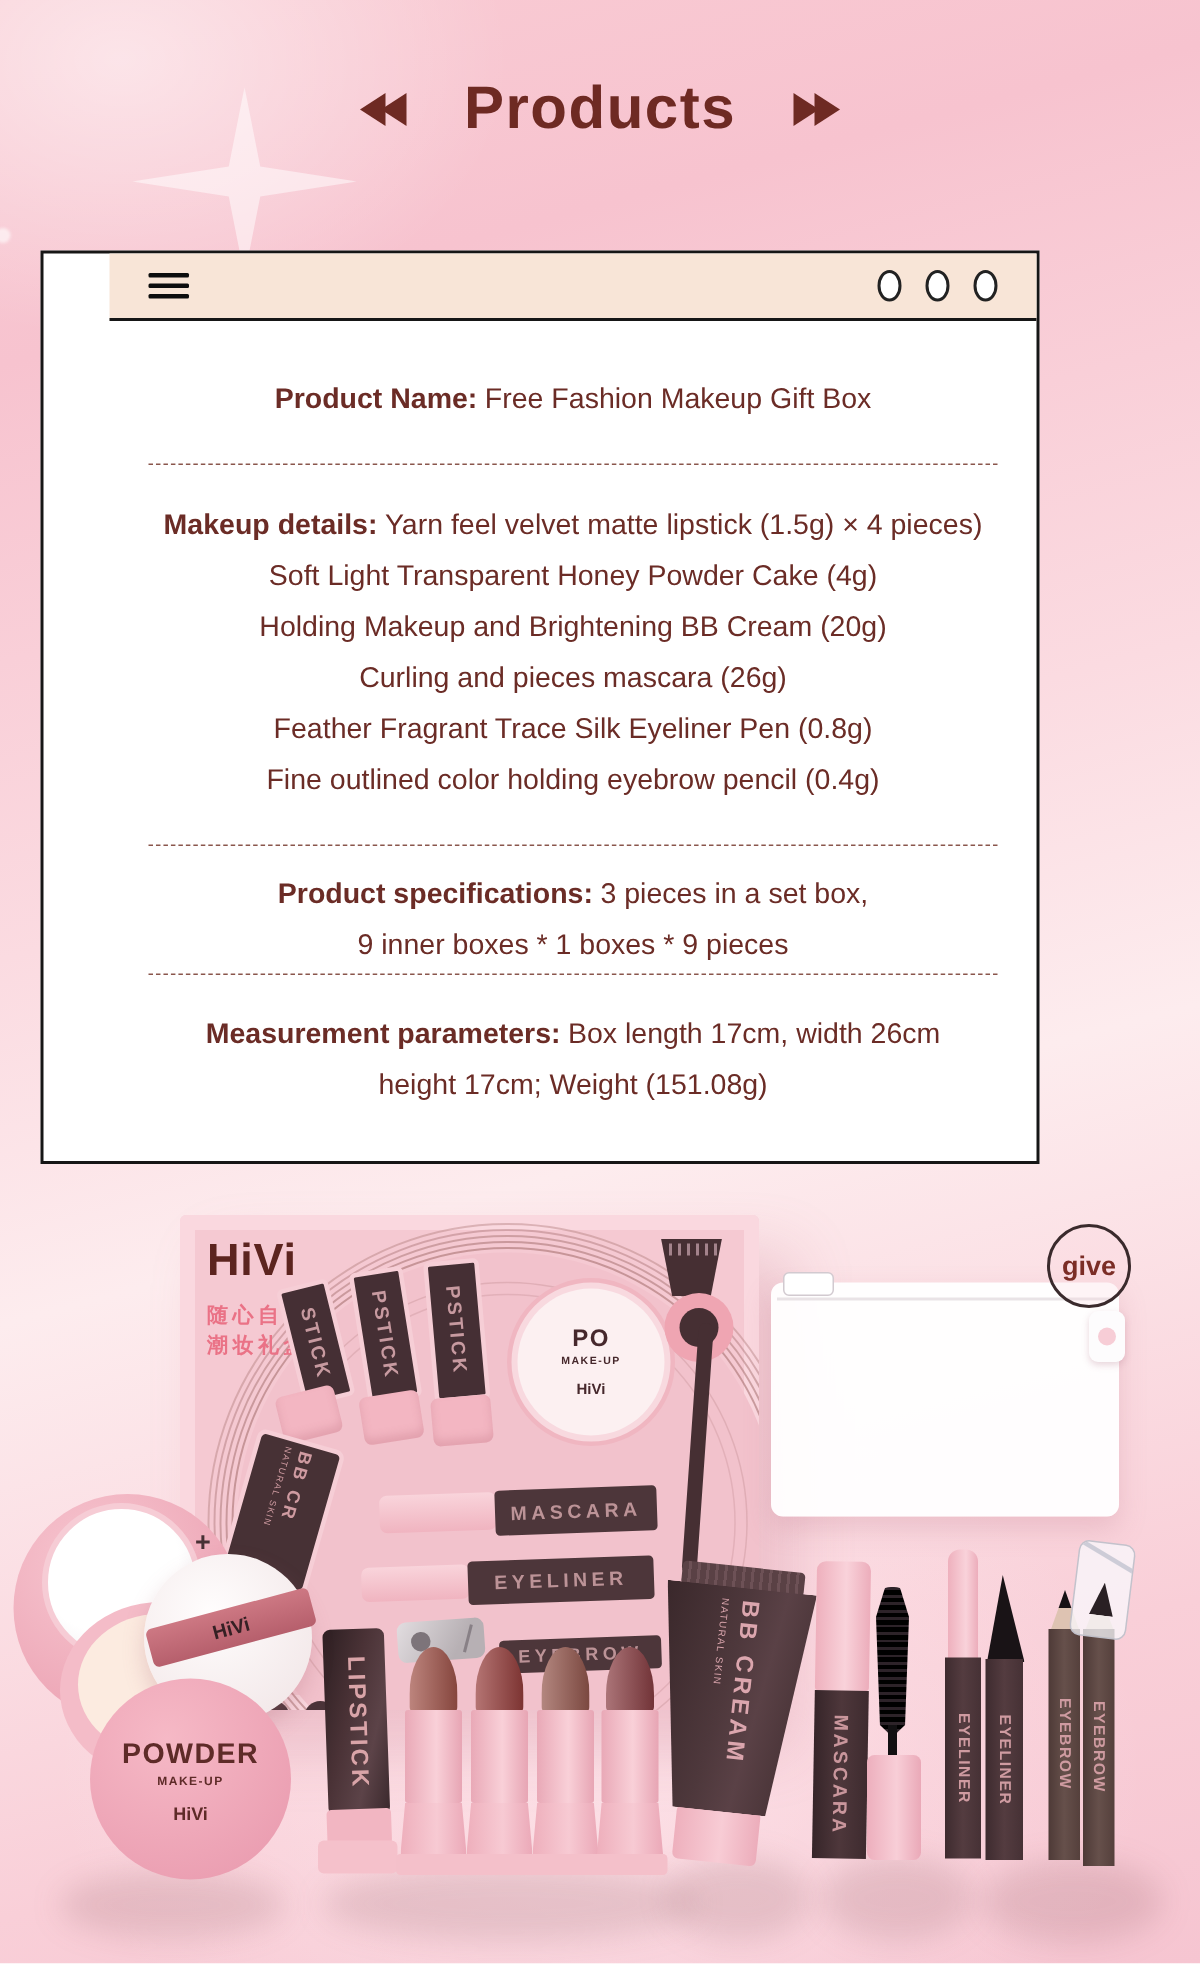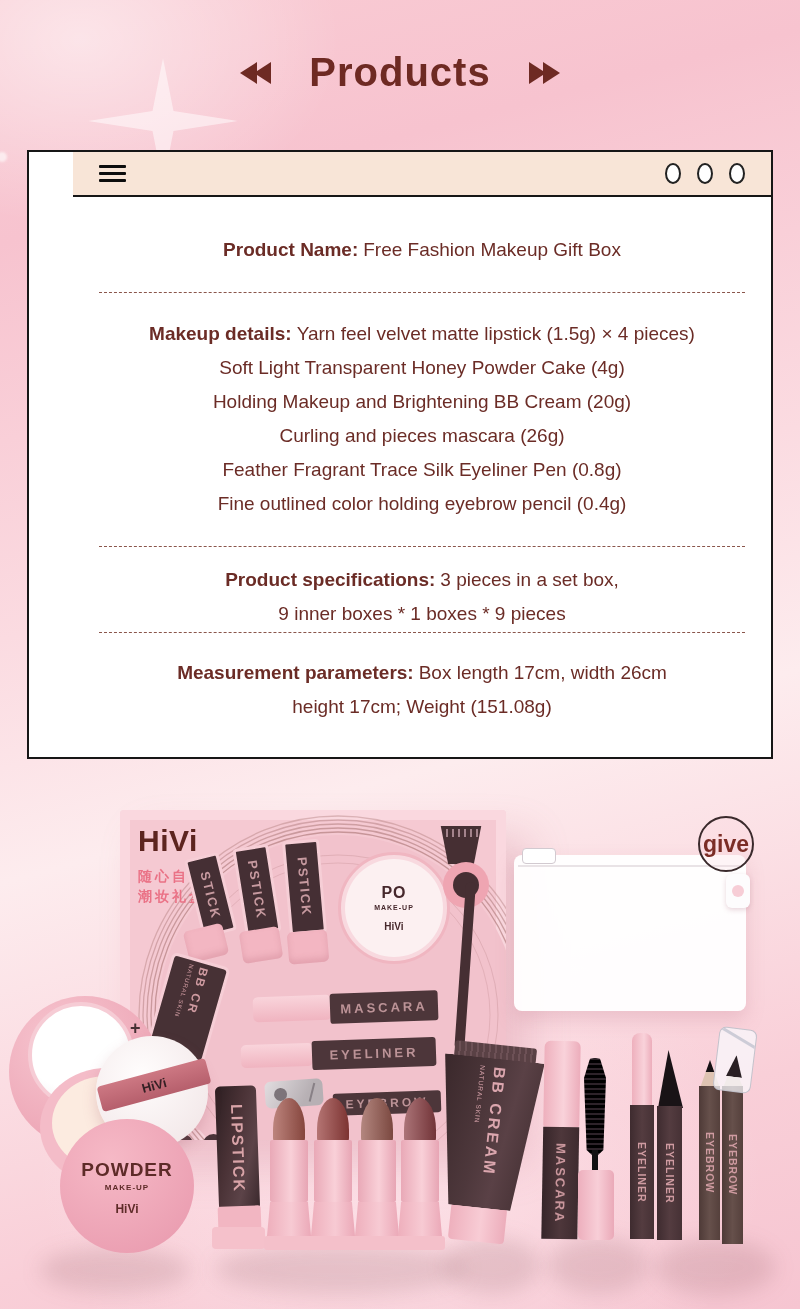--- a/index.html
+++ b/index.html
@@ -16,21 +16,21 @@
   
   .header{position:absolute;left:0;right:0;top:50px;display:flex;align-items:center;justify-content:center;gap:38px;}
   .header h1{margin:0;font-size:40px;font-weight:bold;color:#6e2a23;letter-spacing:1px;}
   .tri-ic{display:flex;align-items:center;cursor:pointer;}
   .tri-ic i{display:block;width:0;height:0;border-top:11px solid transparent;border-bottom:11px solid transparent;}
   .rew i{border-right:17px solid #6e2a23;}
   .ffw i{border-left:17px solid #6e2a23;}
   .tri-ic i + i{margin-left:-3px;}
 
   
-  .card{position:absolute;left:27px;top:150px;width:746px;height:609px;box-sizing:border-box;background:#fff;border:2px solid #161616;padding-left:44px;}
+  .card{position:absolute;left:27px;top:167px;width:666px;height:609px;box-sizing:border-box;background:#fff;border:2px solid #161616;padding-left:44px;}
   .topbar{height:45px;box-sizing:border-box;background:#f8e5d7;border-bottom:2px solid #161616;display:flex;align-items:center;justify-content:space-between;padding:0 26px;}
   .burger{display:flex;flex-direction:column;gap:4px;cursor:pointer;}
   .burger span{display:block;width:27px;height:3px;background:#0d0d0d;border-radius:1px;}
   .dots{display:flex;gap:16px;}
   .dot{width:16px;height:21px;border-radius:50%;border:2px solid #222;background:#fff;box-sizing:border-box;}
   .cbody{position:relative;height:560px;color:#6b2c26;font-size:19px;}
   .cline{line-height:34px;text-align:center;}
   .lbl{font-weight:bold;margin-right:5px;}
   .blk{position:absolute;left:0;right:0;}
   .pname{top:36px;}
@@ -82,21 +82,21 @@
   .armhead{position:absolute;left:318px;top:16px;width:46px;height:38px;background:#462f33;clip-path:polygon(6% 0,94% 0,78% 100%,22% 100%);}
   .armhead::before{content:"";position:absolute;left:4px;top:3px;right:4px;height:8px;background:repeating-linear-gradient(90deg,transparent 0 4px,rgba(240,200,212,.55) 4px 6px);}
   .armdonut{position:absolute;left:323px;top:52px;width:46px;height:46px;border-radius:50%;background:#efa5b2;}
   .armknob{position:absolute;left:333px;top:62px;width:26px;height:26px;border-radius:50%;background:#462f33;}
   .armbar{position:absolute;left:346px;top:72px;width:10px;height:168px;background:#462f33;border-radius:5px;transform:rotate(4deg);transform-origin:50% 0;}
   .ctrl{position:absolute;width:21px;height:21px;border-radius:50%;background:#4a3338;display:flex;align-items:center;justify-content:center;gap:2px;}
   .ctrl.pausec{left:52px;top:324px;}
   .ctrl.playc{left:83px;top:324px;}
   .playc i{display:block;width:0;height:0;border-left:7px solid #f7dde2;border-top:5px solid transparent;border-bottom:5px solid transparent;margin-left:2px;}
 
-  .give{position:absolute;left:698px;top:816px;width:56px;height:56px;border-radius:50%;border:2.5px solid #3a2a2c;background:rgba(250,215,224,.25);display:flex;align-items:center;justify-content:center;font-size:23px;font-weight:bold;color:#7b2d26;z-index:5;}
+  .give{position:absolute;left:698px;top:816px;width:56px;height:56px;border-radius:50%;border:2.5px solid #3a2a2c;background:rgba(250,215,224,.25);display:flex;align-items:center;justify-content:center;font-size:18px;font-weight:bold;color:#7b2d26;z-index:5;}
   .pouch{position:absolute;left:514px;top:855px;width:232px;height:156px;background:rgba(255,255,255,.95);border-radius:8px;z-index:4;box-shadow:0 8px 18px rgba(190,120,140,.25);}
   .pouch::before{content:"";position:absolute;left:4px;right:4px;top:10px;height:2px;background:#e9e3e6;}
   .zip{position:absolute;left:522px;top:848px;width:34px;height:16px;background:#fff;border:1.5px solid #d2cad0;border-radius:4px;z-index:5;}
   .ringtab{position:absolute;left:726px;top:874px;width:24px;height:34px;background:#fdfcfd;border-radius:6px;z-index:5;box-shadow:0 2px 5px rgba(180,120,140,.3);}
   .ringtab::before{content:"";position:absolute;left:6px;top:11px;width:12px;height:12px;border-radius:50%;background:#f7cdd6;}
   .lidround{position:absolute;left:9px;top:996px;width:152px;height:152px;border-radius:50%;background:radial-gradient(circle at 35% 30%,#f7c6d0,#eda6b6 72%);z-index:8;}
   .mirror{position:absolute;left:28px;top:1002px;width:106px;height:106px;border-radius:50%;background:radial-gradient(circle at 40% 35%,#ffffff 0 55%,#ece7ea);border:4px solid #f6ccd5;z-index:9;}
   .pan{position:absolute;left:40px;top:1068px;width:134px;height:118px;border-radius:50%;background:#f4bcc8;z-index:9;}
   .powderfill{position:absolute;left:52px;top:1076px;width:108px;height:94px;border-radius:50%;background:#fcebe0;z-index:9;}
   .puffball{position:absolute;left:96px;top:1036px;width:112px;height:112px;border-radius:50%;background:radial-gradient(circle at 40% 35%,#fffdfd,#f2e7e8 85%);box-shadow:0 8px 14px rgba(170,100,115,.25);z-index:10;}

